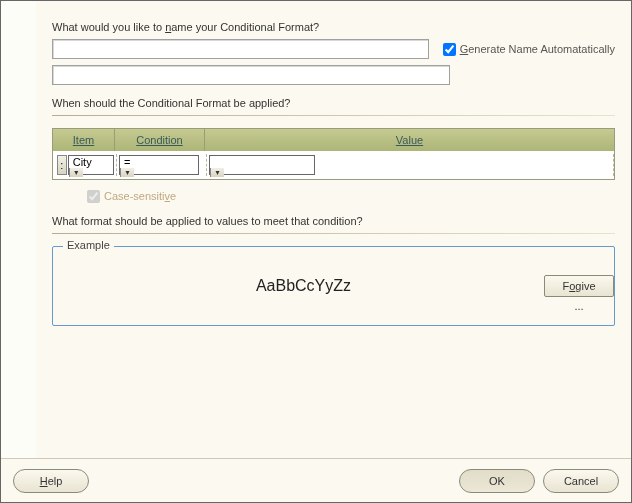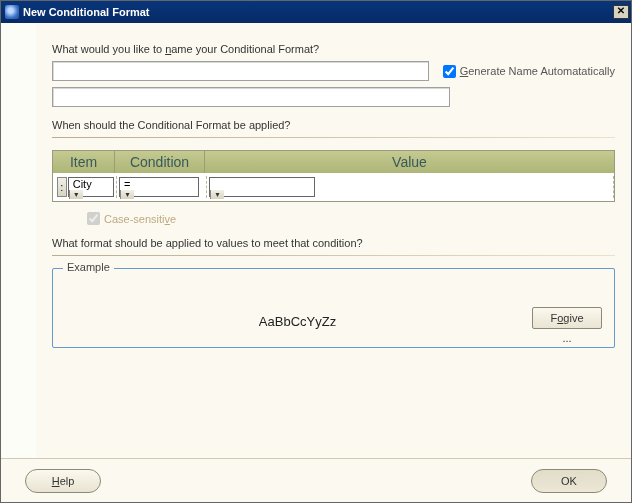--- a/index.html
+++ b/index.html
@@ -77,42 +77,43 @@
     height: 20px;
     border: 1px solid #a0a0a0;
     background: #fff;
     box-shadow: inset 1px 1px 0 #d8d8d8;
     padding: 2px 4px;
     font-family: inherit;
     font-size: 11px;
   }
   .name-input { width: 398px; }
   .desc-input { width: 398px; margin-bottom: 6px; }
-  .checkline { display: flex; align-items: center; gap: 4px; color: #555; }
+  .checkline { display: flex; gap: 4px; color: #555; }
   .checkline input { margin: 0; }
   .checkline.disabled { color: #bfa882; padding-left: 35px; }
   .checkline .lbl { white-space: nowrap; }
 
   .cond-table {
     margin-top: 8px;
     border: 1px solid #9a9a7e;
     background: #fff;
   }
   .cond-head {
     display: flex;
     background: #b8bf7f;
     background: linear-gradient(to bottom, #c4ca90, #aeb578);
     height: 22px;
   }
   .cond-head .h {
     color: #385a5a;
     text-align: center;
-    font-size: 14px;
+    font-size: 11px;
     line-height: 22px;
     border-right: 1px solid #9a9e72;
+    text-decoration: underline;
   }
   .cond-head .h:last-child { border-right: none; }
   .h-item { width: 62px; }
   .h-cond { width: 90px; }
   .h-val  { flex: 1; }
   .cond-body {
     display: flex;
     align-items: center;
     height: 28px;
     background: #fff;
@@ -165,52 +166,52 @@
     margin-right: 1px;
     display: flex; align-items: center; justify-content: center;
     cursor: pointer;
   }
 
   .case-row { margin: 10px 0 12px 0; }
 
   .example-fieldset {
     border: 1px solid #6699cc;
     border-radius: 2px;
-    padding: 18px 12px 18px 10px;
+    padding: 18px 0 18px 10px;
     position: relative;
     height: 80px;
     display: flex;
-    align-items: flex-end;
+    align-items: center;
   }
   .legend {
     position: absolute;
     top: -8px;
     left: 10px;
     background: #fcfaf0;
     padding: 0 4px;
     color: #444;
   }
   .sample-text {
     flex: 1;
     text-align: center;
     font-family: Arial;
-    font-size: 13px;
+    font-size: 16px;
     color: #222;
   }
   .format-btn {
     width: 70px;
     text-align: center;
   }
 
   .footer {
     height: 44px;
     border-top: 1px solid #cfc9b8;
     display: flex;
     align-items: center;
-    padding: 0 24px;
+    padding: 0 12px;
     background: #fcfaf0;
     gap: 8px;
   }
   .btn {
     height: 24px;
     min-width: 76px;
     padding: 0 12px;
     border: 1px solid #8a8a78;
     border-radius: 12px;
     background: linear-gradient(to bottom, #fbf8ee, #e9e4d2);
@@ -230,25 +231,20 @@
     line-height: 20px;
     min-width: unset;
   }
   .spacer { flex: 1; }
 </style>
 </head>
 <body>
 
 <div class="window">
 
-  <div class="titlebar">
-    <span class="title-icon"></span>
-    <span class="title-text">New Conditional Format</span>
-    <span class="close-btn">✕</span>
-  </div>
 
   <div class="content">
 
     <div class="question">
       <span>What would you like to </span><span class="u">n</span><span>ame your Conditional Format?</span>
     </div>
 
     <div class="row-name">
       <input type="text" class="text-input name-input" value="" style="">
       <label class="checkline">
@@ -306,15 +302,16 @@
       <div class="sample-text">AaBbCcYyZz</div>
       <button class="btn btn-square format-btn"><span>F</span><span class="u">o</span><span>give ...</span></button>
     </div>
 
   </div>
 
   <div class="footer">
     <button class="btn"><span></span><span class="u">H</span><span>elp</span></button>
     <div class="spacer"></div>
     <button class="btn pressed">OK</button>
+    <button class="btn">Cancel</button>
   </div>
 
 </div>
 
 </body></html>

